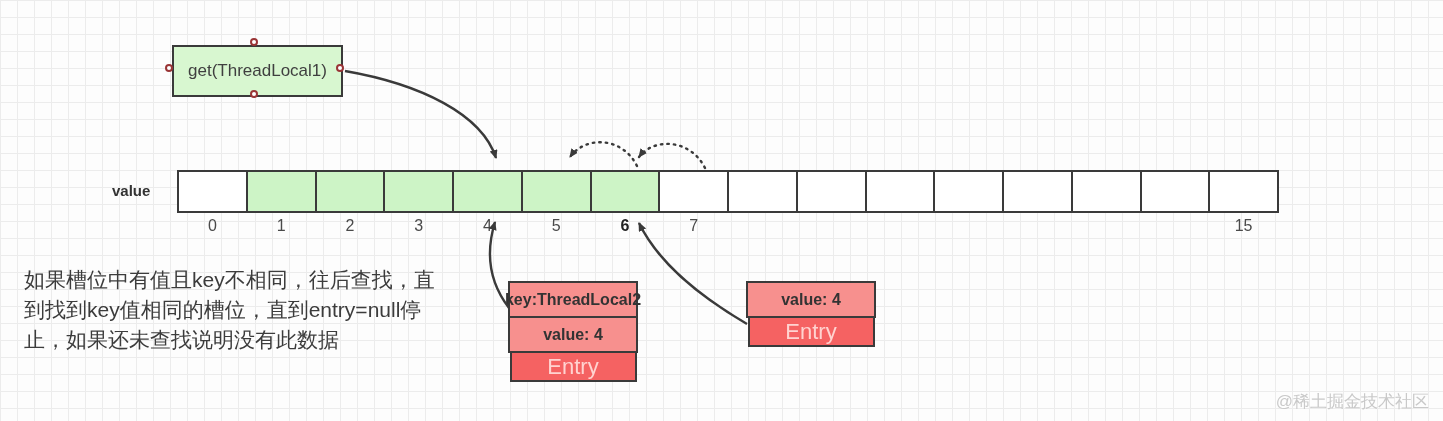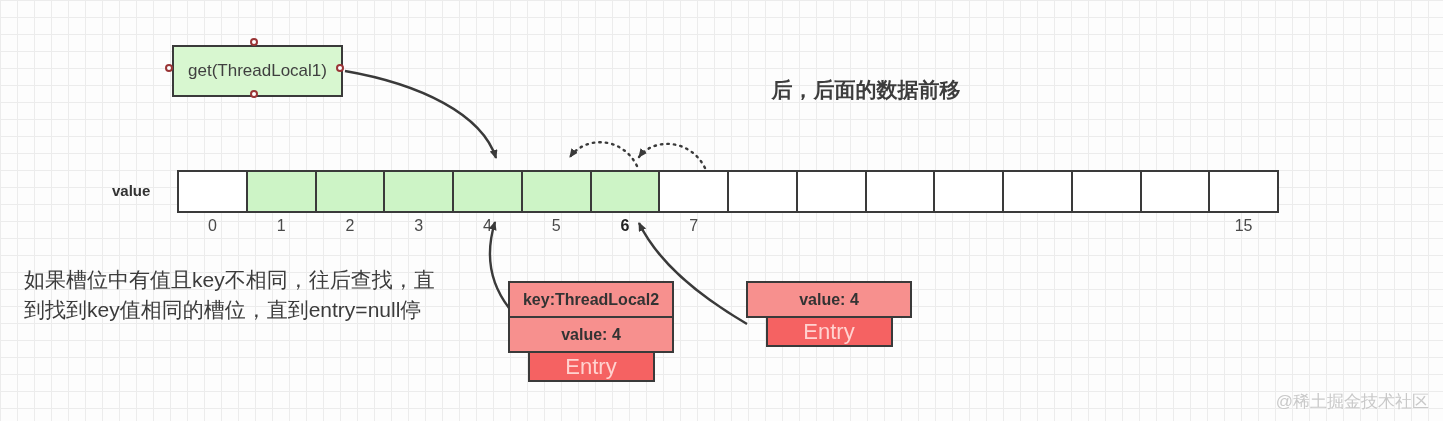--- a/index.html
+++ b/index.html
@@ -71,21 +71,21 @@
     left:177px; top:217px; width:1132px; display:flex;
   }
   .idx{
     width:70.75px; flex:none; text-align:center;
     font-size:16px; color:var(--muted); margin-left:-2px;
   }
   .idx:first-child{margin-left:0;}
   .idx.bold{font-weight:bold; color:#222;}
 
   
-  .entry-box{width:166px;}
+  .entry-box{width:130px;}
   .entry-box .row{
     height:37px; background:var(--red-fill);
     border:2px solid var(--ink);
     display:flex; align-items:center; justify-content:center;
     font-size:16px; color:#333;
   }
   .entry-box .row + .row{margin-top:-2px;}
   .entry-box .key{font-weight:bold;}
   .entry-box .val{font-weight:bold;text-align:right;}
   .entry-box .tab{
@@ -129,26 +129,26 @@
 
 <div class="abs get-box">
   <span>get(ThreadLocal1)</span>
 </div>
 <div class="handle h-top"></div>
 <div class="handle h-right"></div>
 <div class="handle h-bottom"></div>
 <div class="handle h-left"></div>
 
 <div class="abs headline">
-  <div>后，后面的数据前移</div>
 </div>
 
 <div class="abs note">
   <div>如果槽位中有值且key不相同，往后查找，直</div>
   <div>到找到key值相同的槽位，直到entry=null停</div>
+  <div>止，如果还未查找说明没有此数据</div>
 </div>
 
 <div class="abs table-label">value</div>
 <div class="abs cells">
     <div class="cell"></div>
     <div class="cell green"></div>
     <div class="cell green"></div>
     <div class="cell green"></div>
     <div class="cell green"></div>
     <div class="cell green"></div>

